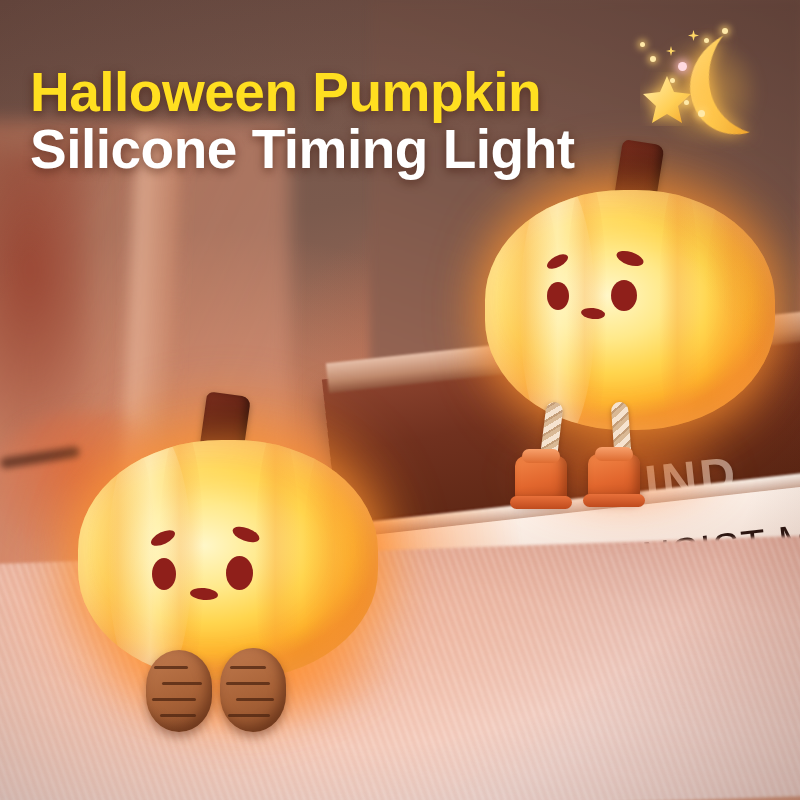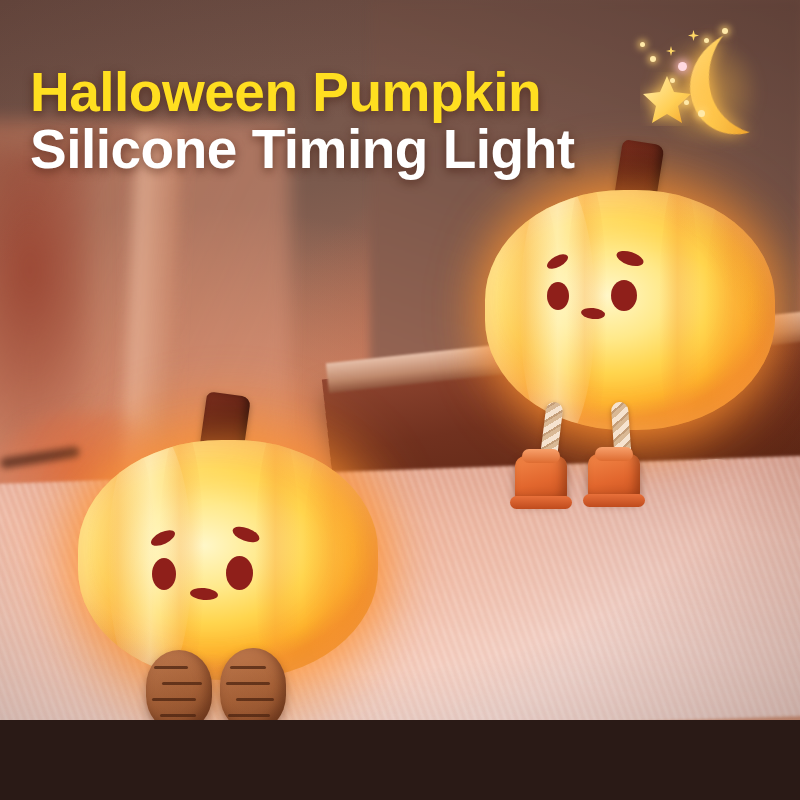--- a/index.html
+++ b/index.html
@@ -3,21 +3,21 @@
 <meta charset="utf-8">
 <style>
   html, body {
     margin: 0;
     padding: 0;
     background: #2a1a16;
   }
   #scene {
     position: relative;
     width: 800px;
-    height: 720px;
+    height: 800px;
     overflow: hidden;
     font-family: "Liberation Sans", sans-serif;
     background: #6b4f46;
   }
 
   
   .bg-base {
     position: absolute; inset: 0;
     background:
       radial-gradient(120% 90% at 22% 78%, #f2956a 0%, rgba(242,149,106,0) 55%),

